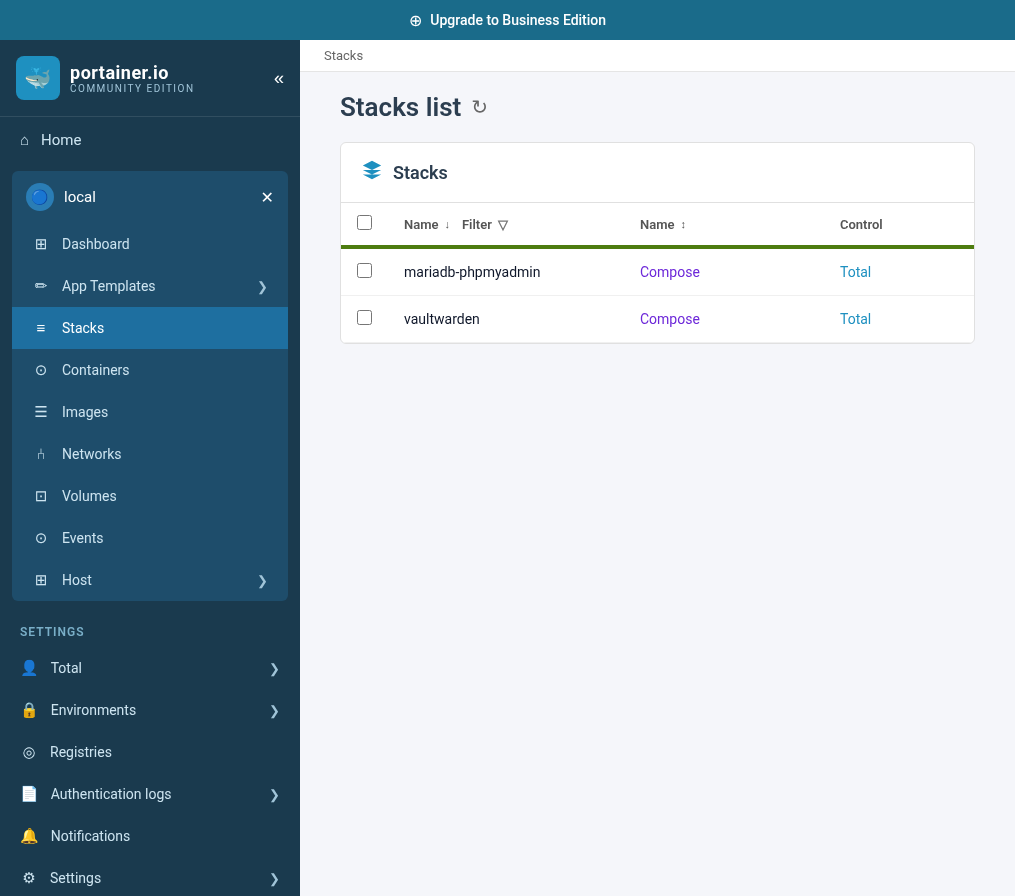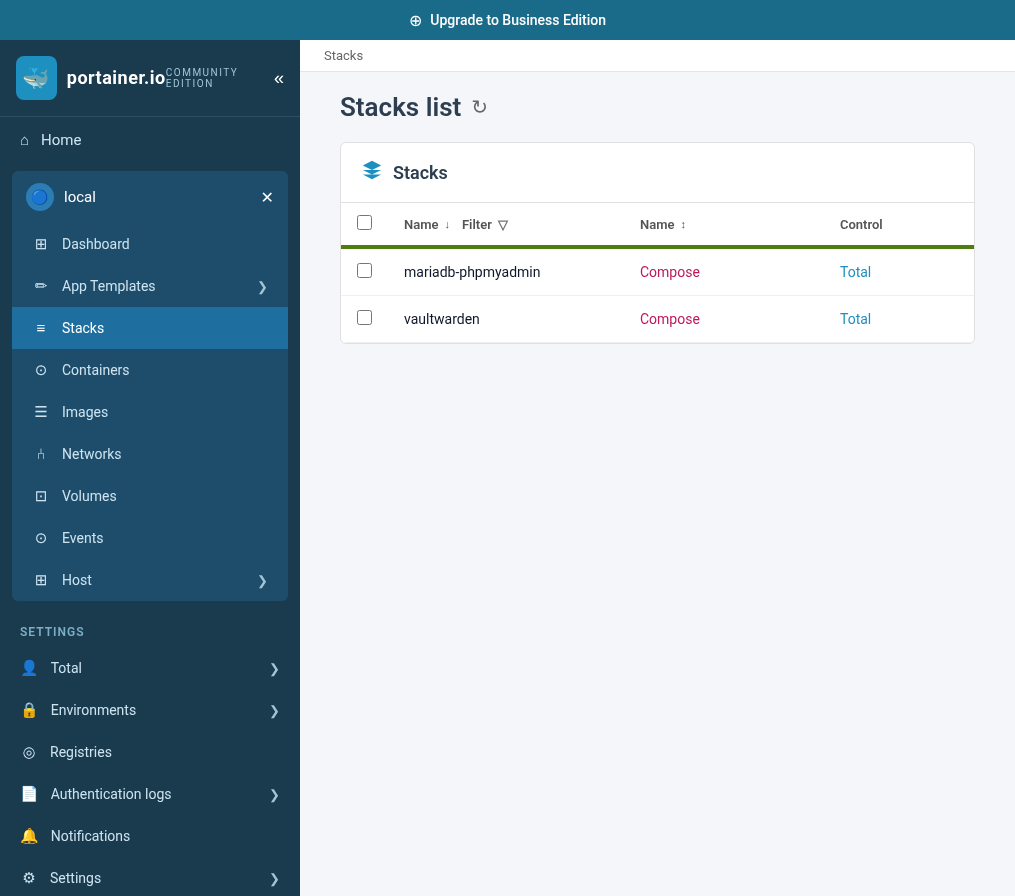--- a/index.html
+++ b/index.html
@@ -50,21 +50,21 @@
     .logo-icon {
       width: 44px;
       height: 44px;
       background: #1e90c0;
       border-radius: 8px;
       display: flex;
       align-items: center;
       justify-content: center;
       font-size: 22px;
     }
-    .logo-text { display: flex; flex-direction: row; }
+    .logo-text { display: flex; flex-direction: column; }
     .logo-name { font-size: 18px; font-weight: 700; color: white; letter-spacing: 0.5px; }
     .logo-edition { font-size: 10px; color: #a0c4d8; letter-spacing: 1.5px; text-transform: uppercase; }
     .collapse-btn {
       color: #a0c4d8;
       font-size: 18px;
       cursor: pointer;
       background: none;
       border: none;
       color: white;
     }
@@ -212,21 +212,21 @@
     }
     .stacks-table tbody td {
       padding: 14px 16px;
       font-size: 14px;
     }
     .stack-name-link {
       color: #0f172a;
       text-decoration: none;
       cursor: pointer;
     }
-    .type-badge { color: #be185d; font-size: 14px; text-align: center; }
+    .type-badge { color: #6d28d9; font-size: 14px; text-align: center; }
     .total-link { color: #1e90c0; cursor: pointer; }
 
     .filter-row {
       display: flex;
       align-items: center;
       gap: 6px;
     }
     .sort-arrow { font-size: 11px; color: #555; }
     .filter-icon { font-size: 13px; color: #777; cursor: pointer; }
 

